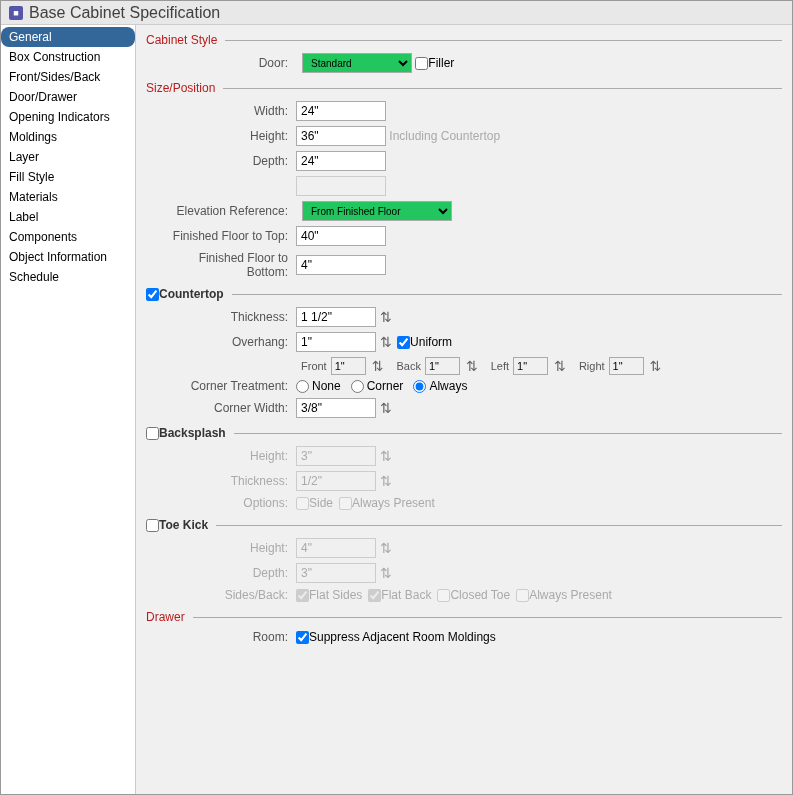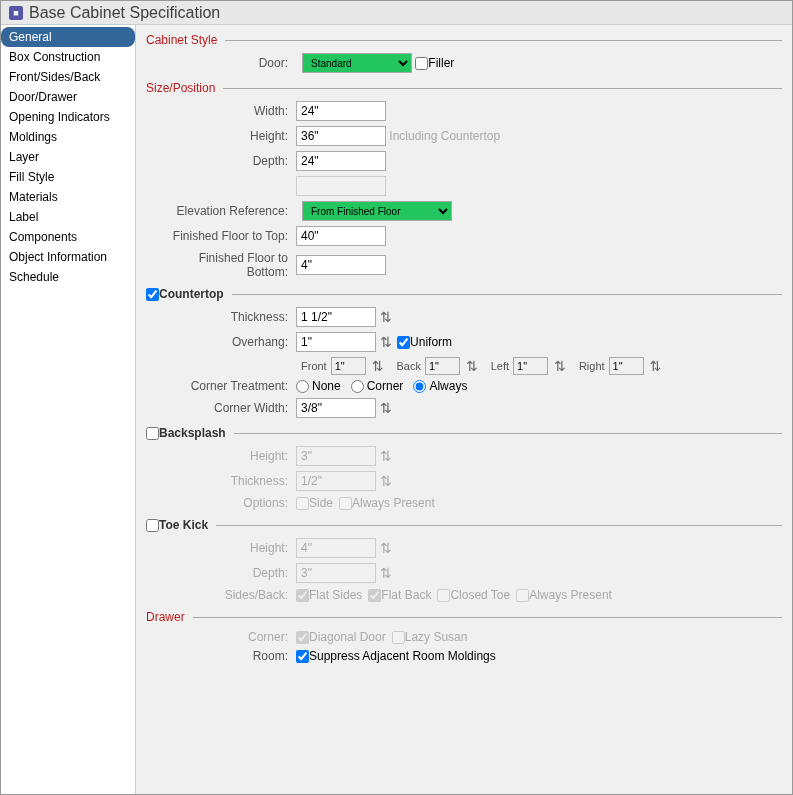--- a/index.html
+++ b/index.html
@@ -436,33 +436,20 @@
             </label>
           </div>
         </div>
       </div>
 
       <div class="section-group">
         <div class="section-header-line">
           <span>Drawer</span>
         </div>
         <div class="field-row">
-          <span class="field-label disabled-text">Corner:</span>
-          <div class="inline-fields">
-            <label class="checkbox-label disabled-text">
-              <input type="checkbox" checked="" disabled="" style="">
-              <span>Diagonal Door</span>
-            </label>
-            <label class="checkbox-label disabled-text">
-              <input type="checkbox" disabled="" style="">
-              <span>Lazy Susan</span>
-            </label>
-          </div>
-        </div>
-        <div class="field-row">
           <span class="field-label">Room:</span>
           <label class="checkbox-label">
             <input type="checkbox" checked="" style="">
             <span>Suppress Adjacent Room Moldings</span>
           </label>
         </div>
       </div>
 
     </div>
   </div>

